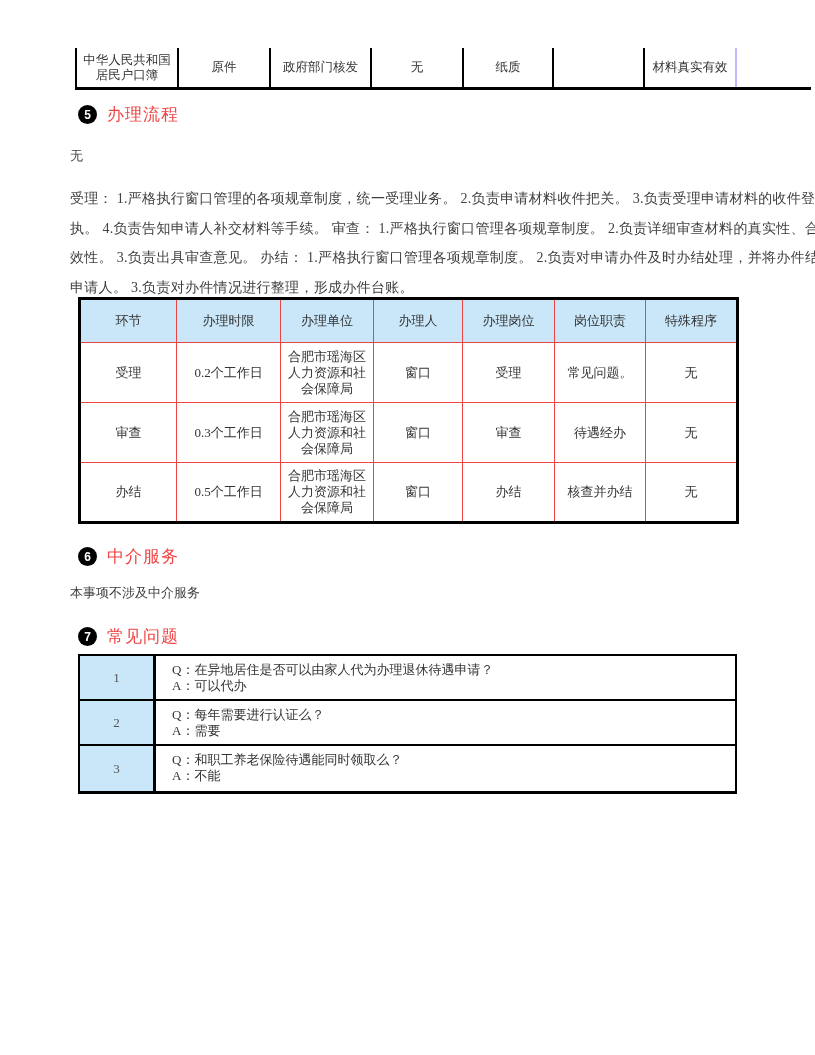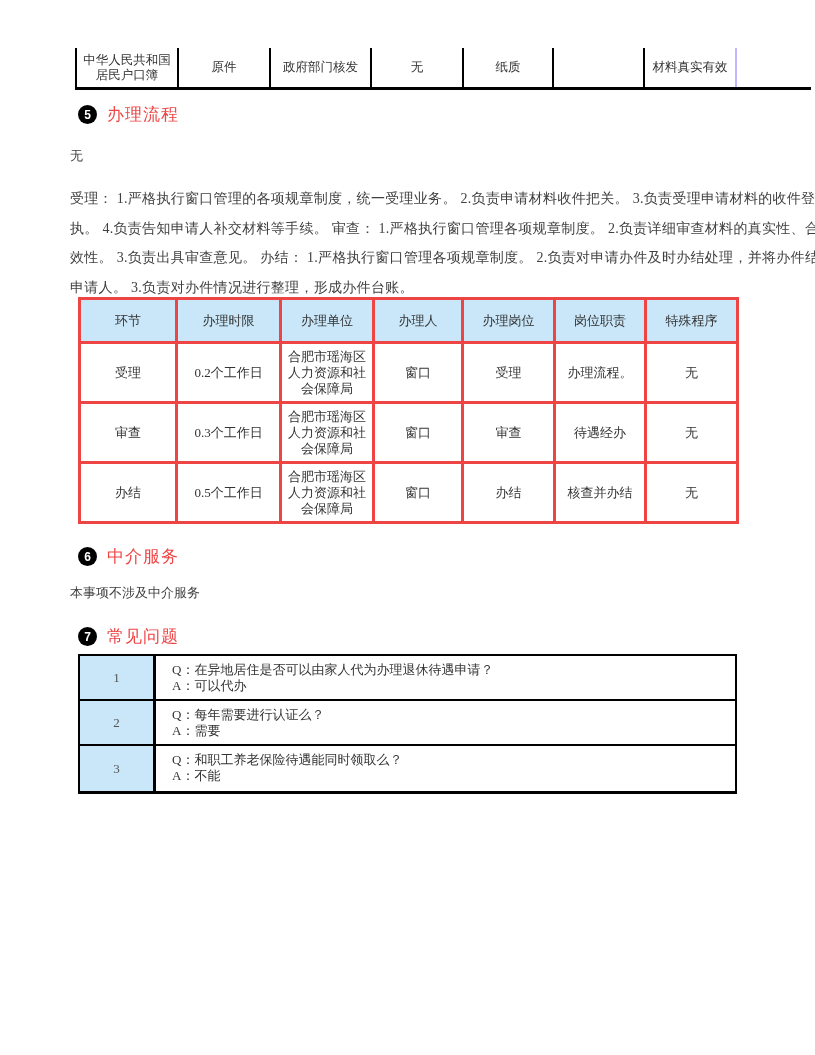--- a/index.html
+++ b/index.html
@@ -83,21 +83,21 @@
 
   
   .flow-table {
     position: absolute;
     left: 78px; top: 297px;
     border-collapse: collapse;
     table-layout: fixed;
     border: 3px solid #000;
   }
   .flow-table th, .flow-table td {
-    border: 3px solid #ef4444;
+    border: 1px solid #ef4444;
     text-align: center;
     vertical-align: middle;
     font-size: 13px;
     font-weight: normal;
     color: #333;
     padding: 0 2px;
     overflow: hidden;
   }
   .flow-table th {
     background: #c9e7f8;
@@ -194,21 +194,21 @@
     <th>办理岗位</th>
     <th>岗位职责</th>
     <th>特殊程序</th>
   </tr>
   <tr>
     <td>受理</td>
     <td>0.2个工作日</td>
     <td class="org">合肥市瑶海区人力资源和社会保障局</td>
     <td>窗口</td>
     <td>受理</td>
-    <td>办理流程。</td>
+    <td>常见问题。</td>
     <td>无</td>
   </tr>
   <tr>
     <td>审查</td>
     <td>0.3个工作日</td>
     <td class="org">合肥市瑶海区人力资源和社会保障局</td>
     <td>窗口</td>
     <td>审查</td>
     <td>待遇经办</td>
     <td>无</td>

